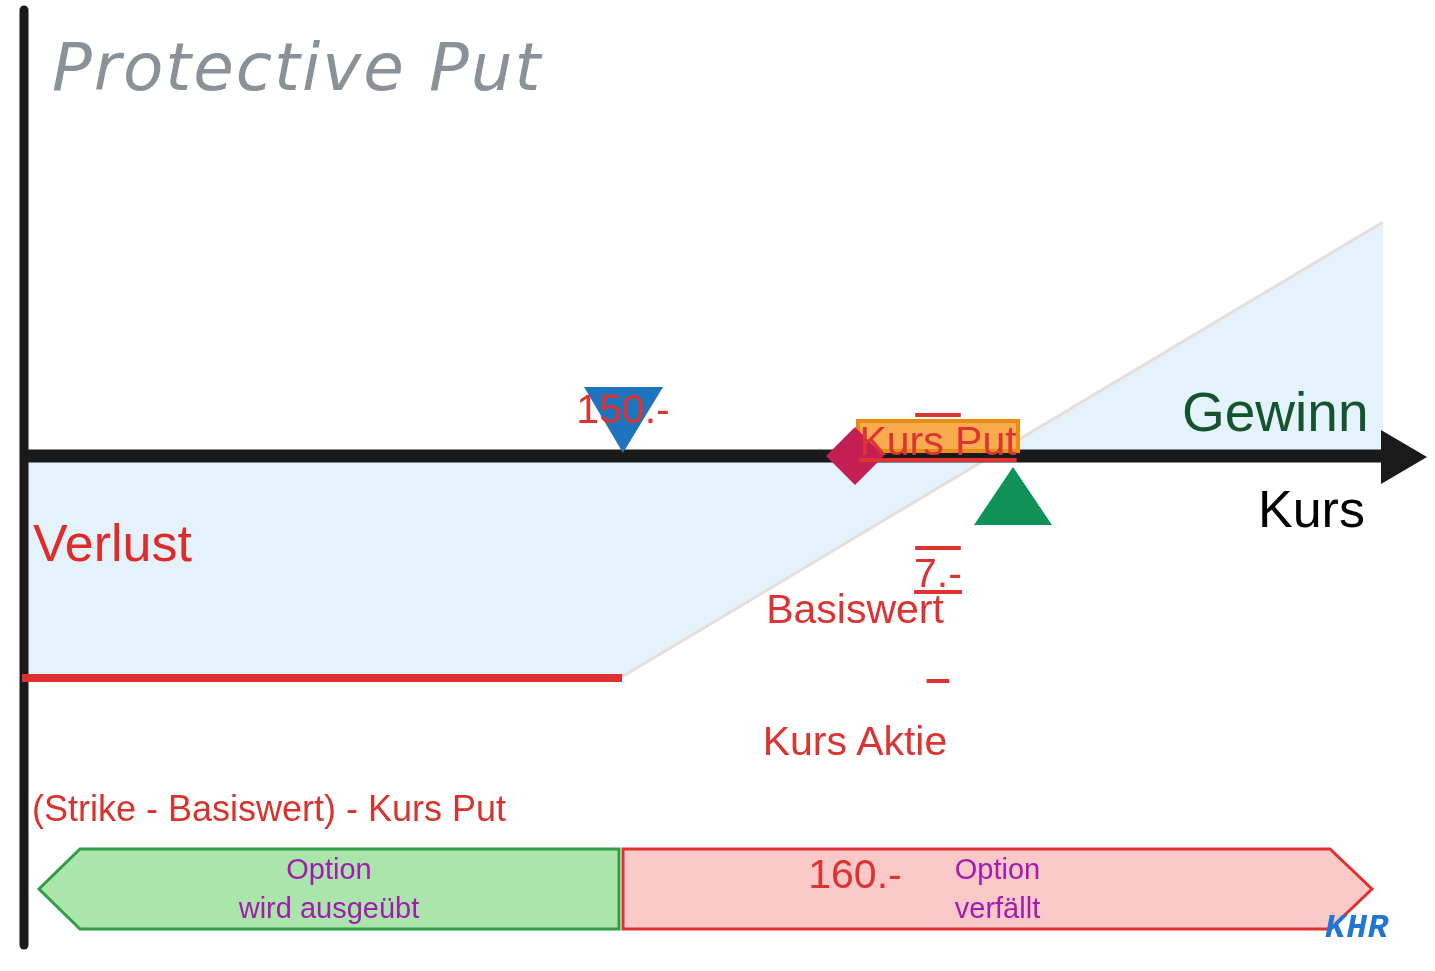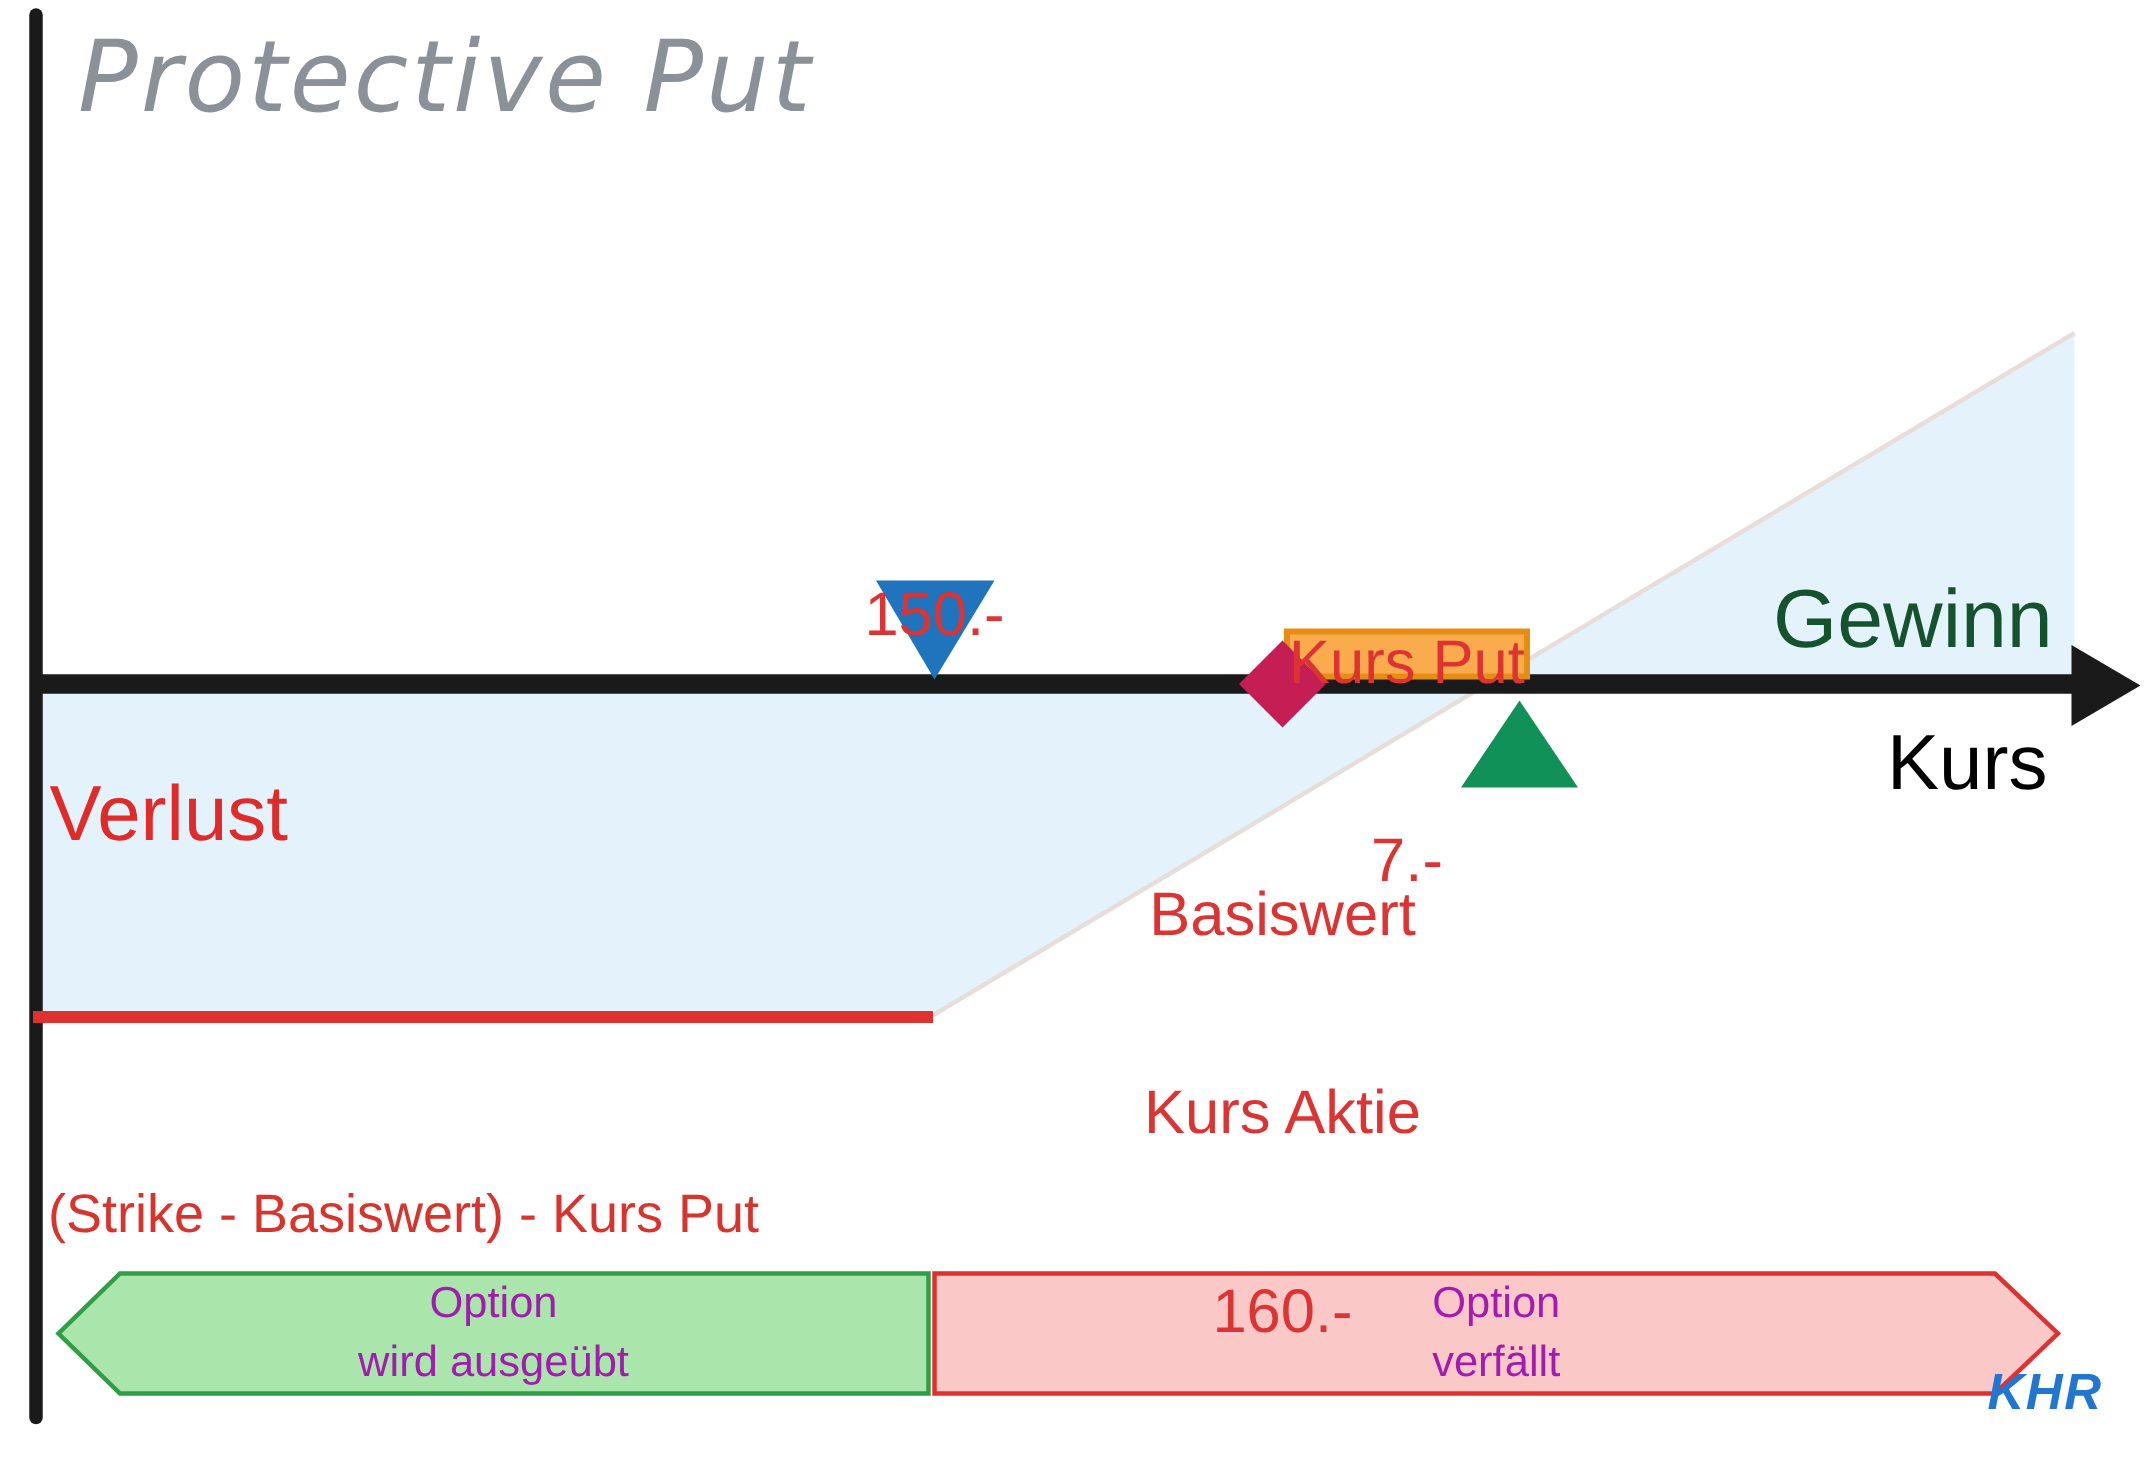--- a/index.html
+++ b/index.html
@@ -61,21 +61,21 @@
   .bar-lbl {
     color: #a21caf;
     font-size: 29px;
     text-align: center;
     line-height: 1.33;
     width: 100%;
   }
   .sig-lbl {
     color: #2176d2;
     font-size: 34px;
-    font-family: Liberation Sans, sans-serif;
+    font-family: Liberation Mono, monospace;
     font-style: italic;
     font-weight: 700;
     letter-spacing: 1px;
   }
   .bar-text-wrap {
     position: absolute;
     display: flex;
     align-items: center;
     justify-content: center;
   }
@@ -104,27 +104,27 @@
 
     <polygon points="855,427 884,456 855,485 826,456" fill="#c41e54"></polygon>
 
     <polygon points="1013,467 1052,525 974,525" fill="#0f9158"></polygon>
 
     <polygon points="80,849 619,849 619,929 80,929 39,889" fill="#aae5ab" stroke="#2f9e44" stroke-width="3"></polygon>
 
     <polygon points="623,849 1330,849 1372,889 1330,929 623,929" fill="#fbc8c8" stroke="#e03131" stroke-width="3"></polygon>
   </svg>
 
-  <div class="lbl title-lbl" style="left:52px; top:16px;text-align:center;">Protective Put</div>
+  <div class="lbl title-lbl" style="left:52px; top:32px;text-align:center;">Protective Put</div>
 
   <div class="lbl red-lbl" style="left:523px; top:298px; width:200px;">
     <div>150.-</div>
   </div>
 
-  <div class="lbl red-lbl" style="left:838px; top:330px; width:200px;">
+  <div class="lbl red-lbl" style="left:838px; top:330px; width:200px;text-decoration:underline;">
     <div>Kurs Put</div>
     <div>7.-</div>
   </div>
 
   <div class="lbl red-lbl" style="left:756px; top:498px; width:198px;">
     <div>Basiswert</div>
     <div>Kurs Aktie</div>
     <div>160.-</div>
   </div>
 

